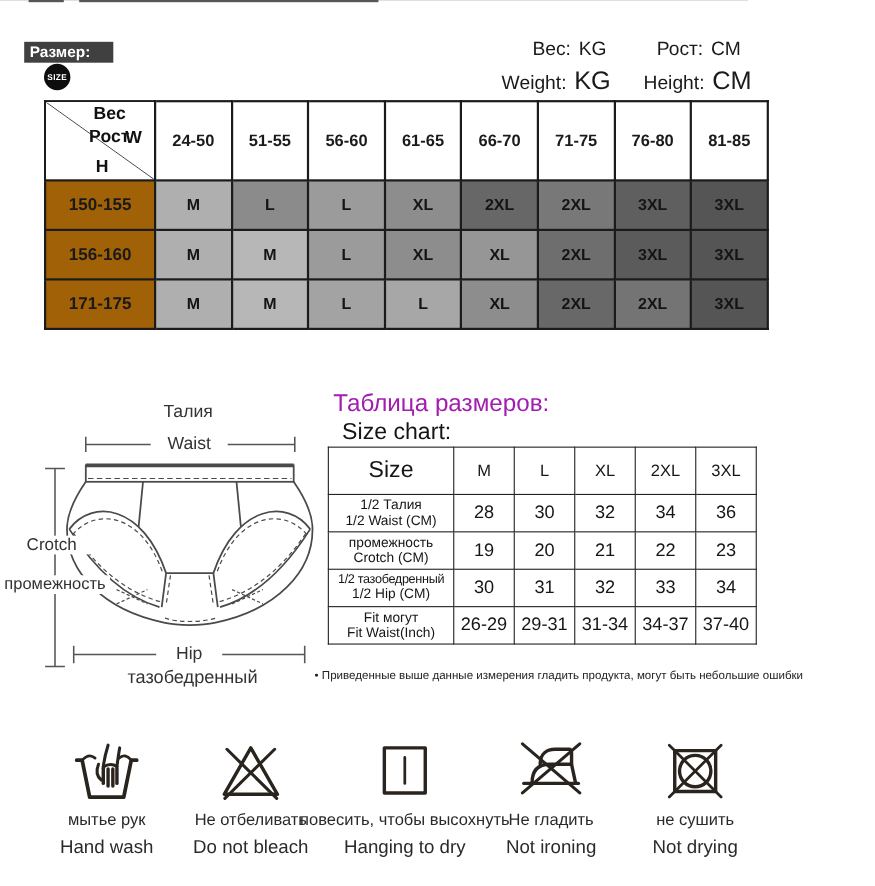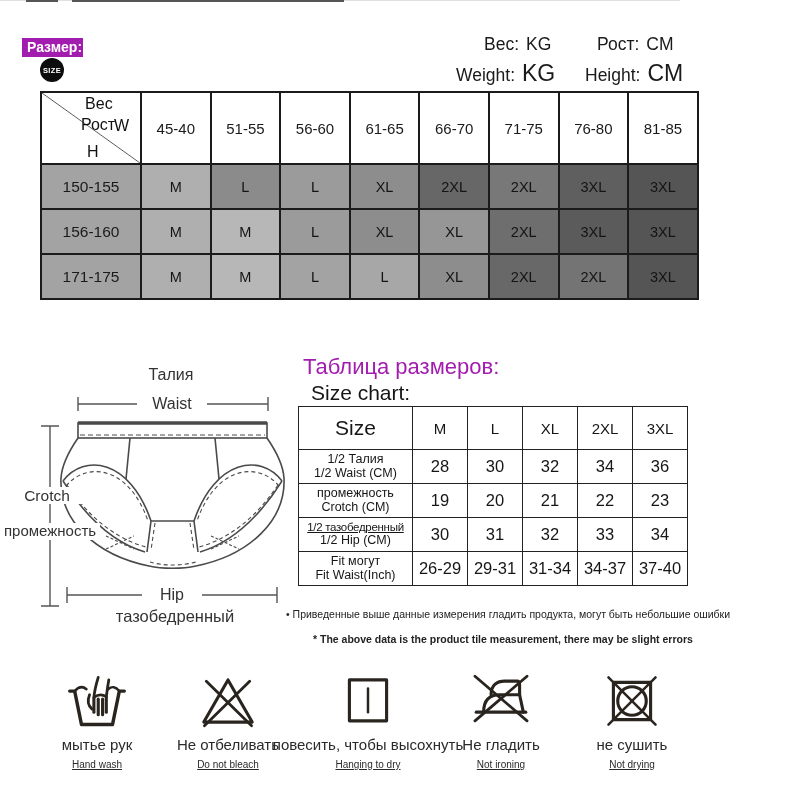--- a/index.html
+++ b/index.html
@@ -4,69 +4,69 @@
 <style>
   html,body{margin:0;padding:0;background:#fff;}
   .canvas{
     position:relative;width:795px;height:805px;background:#ffffff;overflow:hidden;
     font-family:"Liberation Sans","DejaVu Sans",sans-serif;color:#1a1a1a;
   }
   
   .top-dash{position:absolute;top:0;height:2px;background:#555;}
   .top-dash-faint{position:absolute;top:0;left:0;width:680px;height:1px;background:#e0e0e0;}
   
-  .size-label-box{position:absolute;left:22px;top:38px;background:#a21caf;color:#fff;
-    font-size:14px;font-weight:bold;padding:1px 1px 2px 5px;}
+  .size-label-box{position:absolute;left:22px;top:38px;background:#404040;color:#fff;
+    font-size:14px;font-weight:bold;padding:1px 21px 2px 5px;}
   .size-badge{position:absolute;left:40px;top:58px;width:24px;height:24px;border-radius:50%;
     background:#0d0d0d;color:#fff;font-size:7.5px;font-weight:bold;display:flex;
     align-items:center;justify-content:center;letter-spacing:.3px;}
   .unit-line{position:absolute;font-size:17.5px;color:#1a1a1a;white-space:nowrap;}
   .unit-line .unit-big{font-size:23px;margin-left:7px;}
   .unit-line .unit-sm{font-size:17.5px;margin-left:7px;}
   
   table{border-collapse:collapse;}
   .matrix{position:absolute;left:40px;top:91px;table-layout:fixed;}
   .matrix th,.matrix td{border:2px solid #1b1b1b;text-align:center;vertical-align:middle;
-    font-weight:normal;padding:4px;}
+    font-weight:bold;padding:4px;}
   .matrix thead th{height:62px;font-size:15px;background:#fff;}
-  .matrix tbody th{height:35px;font-size:15.5px;background:#a3a3a3;}
+  .matrix tbody th{height:35px;font-size:15.5px;background:#a16207;}
   .matrix td{height:35px;font-size:14.5px;color:#141414;}
   .corner{position:relative;}
   .corner svg{position:absolute;left:0;top:0;width:100%;height:100%;}
   .corner span{position:absolute;font-size:16px;color:#111;}
   .corner .c-top-ru{left:44%;top:2px;}
   .corner .c-bottom-ru{left:5px;top:23px;margin-left:34px;}
   .corner .c-top-en{right:11px;top:24px;}
   .corner .c-bottom-en{left:46%;bottom:2px;}
   
   .mid-title-ru{position:absolute;left:303px;top:354px;font-size:22px;color:#a21caf;}
   .mid-title-en{position:absolute;left:311px;top:381px;font-size:21px;color:#151515;}
   
   .sizechart{position:absolute;left:298px;top:406px;table-layout:fixed;}
   .sizechart th,.sizechart td{border:1.6px solid #222;text-align:center;vertical-align:middle;
     font-weight:normal;padding:0;color:#161616;}
   .sizechart thead th{height:42px;font-size:15px;}
   .sizechart thead th.sc-size{font-size:21px;}
   .sizechart tbody th{height:33px;line-height:1.1;}
   .sizechart tbody td{font-size:16.5px;}
   .sc-l1{display:block;font-size:12.5px;}
-  .sc-l1.narrow{font-size:11.5px;letter-spacing:-.3px;text-decoration:underline;}
+  .sc-l1.narrow{font-size:11.5px;letter-spacing:-.3px;}
   .sc-l2{display:block;font-size:12.5px;}
   .note{position:absolute;font-size:10.5px;color:#222;white-space:nowrap;}
   .note-ru{left:286px;top:608px;font-weight:500;}
   .note-en{left:313px;top:633px;font-weight:600;}
   
   .diagram-svg{position:absolute;left:0;top:352px;}
   .diag-label{position:absolute;text-align:center;font-size:16px;color:#333;background:#fff;
     line-height:1.1;}
   
   .care-item{position:absolute;top:670px;display:flex;flex-direction:column;align-items:center;}
   .care-item svg{width:62px;height:62px;}
   .care-ru{font-size:15px;color:#2a2a2a;margin-top:0;white-space:nowrap;}
-  .care-en{font-size:10px;color:#2a2a2a;margin-top:6px;white-space:nowrap;text-decoration:underline;}
+  .care-en{font-size:17px;color:#2a2a2a;margin-top:6px;white-space:nowrap;}
 </style>
 </head>
 <body>
 
 <div class="canvas">
 
   <div class="top-dash-faint"></div>
   <div class="top-dash" style="left:26px;width:32px;"></div>
   <div class="top-dash" style="left:72px;width:272px;"></div>
 
@@ -102,21 +102,21 @@
         <tr>
           <th class="corner">
             <svg viewBox="0 0 100 64" preserveAspectRatio="none">
               <line x1="0" y1="0" x2="100" y2="64" stroke="#333" stroke-width="0.8" vector-effect="non-scaling-stroke"></line>
             </svg>
             <span class="c-top-ru">Вес</span>
             <span class="c-bottom-ru">Рост</span>
             <span class="c-top-en">W</span>
             <span class="c-bottom-en">H</span>
           </th>
-          <th>45-40</th>
+          <th>24-50</th>
           <th>51-55</th>
           <th>56-60</th>
           <th>61-65</th>
           <th>66-70</th>
           <th>71-75</th>
           <th>76-80</th>
           <th>81-85</th>
         </tr>
       </thead>
       <tbody>
@@ -264,24 +264,20 @@
           <td>34-37</td>
           <td>37-40</td>
         </tr>
       </tbody>
     </table>
 
   <div class="note note-ru">
     <span>•</span>
     <span>Приведенные выше данные измерения гладить продукта, могут быть небольшие ошибки</span>
   </div>
-  <div class="note note-en">
-    <span>*</span>
-    <span>The above data is the product tile measurement, there may be slight errors</span>
-  </div>
 
   <div id="care-row">
       <div class="care-item" style="left: -28px; width: 250px;">
         <div><svg viewBox="0 0 100 100" stroke="#2a241e" fill="none" stroke-linecap="round" stroke-linejoin="round">
             <path d="M6,34 L14,34 L25,88 L75,88 L86,34 L94,34" stroke-width="5.5"></path>
             <path d="M14,34 Q24,23 33,31" stroke-width="4"></path>
             <path d="M68,31 Q77,23 86,34" stroke-width="4"></path>
             <path d="M52,12 C48,25 46,34 45,44" stroke-width="4.5"></path>
             <path d="M69,16 C67,27 66,35 65,43" stroke-width="4.5"></path>
             <path d="M45,44 Q55,37 65,43" stroke-width="4.5"></path>

